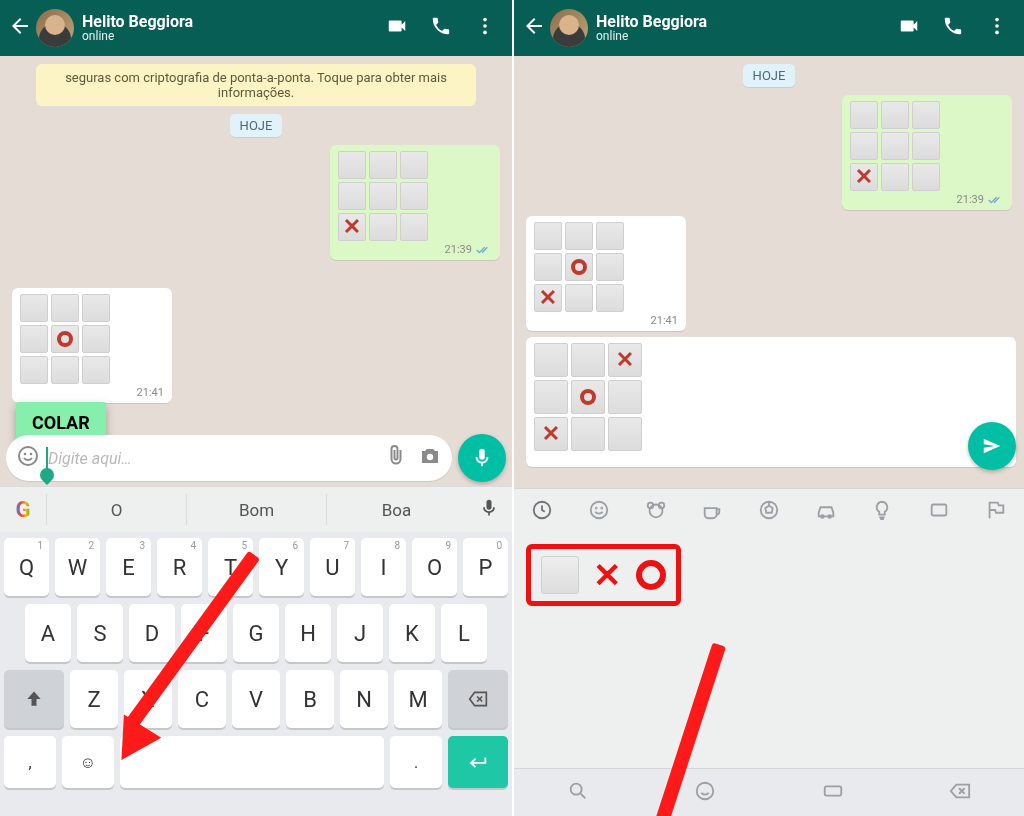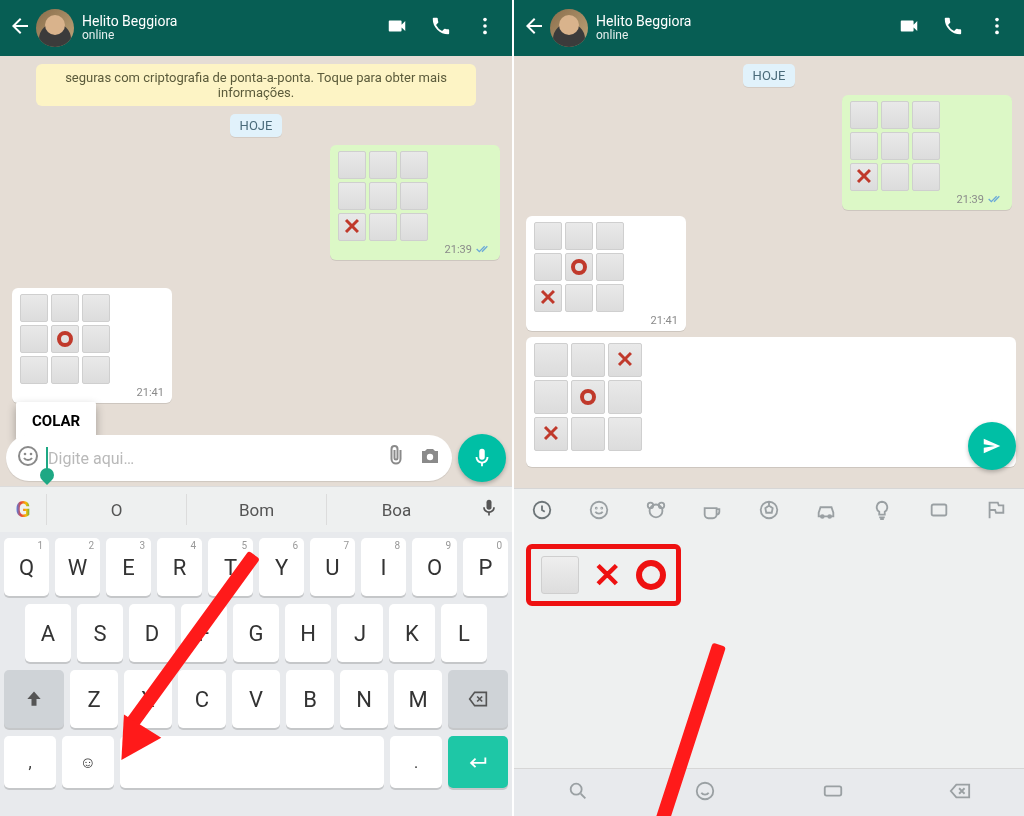--- a/index.html
+++ b/index.html
@@ -5,49 +5,49 @@
 * { margin:0; padding:0; box-sizing:border-box; font-family:Roboto,Arial,sans-serif; }
 body { width:1024px; height:816px; display:flex; background:#fff; overflow:hidden; }
 .screen { width:512px; height:816px; position:relative; background:#e5ddd5; overflow:hidden; }
 .screen + .screen { border-left:2px solid #fff; }
 
 .header { height:56px; background:#075e54; display:flex; align-items:center; padding:0 8px; color:#fff; }
 .back-arrow { width:24px; text-align:center; font-size:22px; }
 .avatar { width:38px; height:38px; border-radius:50%; background:linear-gradient(135deg,#8a6d4b,#c0a67a); margin:0 8px 0 4px; position:relative; overflow:hidden; }
 .avatar::after{content:"";position:absolute;left:9px;top:6px;width:20px;height:20px;border-radius:50%;background:#d9b38c;box-shadow:0 14px 0 6px #3b3b3b;}
 .name-block { flex:1; line-height:1.1; }
-.name-block .name { font-size:14px; font-weight:400; }
+.name-block .name { font-size:16px; font-weight:700; }
 .name-block .status { font-size:12px; opacity:.9; }
 .hicons { display:flex; gap:22px; padding-right:8px; }
 .hicons svg { width:22px; height:22px; fill:#fff; }
 .content { position:absolute; top:56px; left:0; right:0; bottom:0; }
 
 .enc-banner { margin:8px 36px; background:#fdf4c5; border-radius:6px; padding:6px 12px; font-size:13px; text-align:center; color:#5b5b3b; }
 .date-chip { display:block; width:fit-content; margin:8px auto; background:#e1f2fb; border-radius:5px; padding:4px 10px; font-size:13px; color:#4a6b7a; box-shadow:0 1px 0 rgba(0,0,0,.08); }
 
 .bubble { position:relative; max-width:85%; border-radius:6px; padding:6px 8px 4px; margin:6px 12px; box-shadow:0 1px 0 rgba(0,0,0,.1); }
 .bubble.out { background:#dcf8c6; margin-left:auto; }
 .bubble.in { background:#fff; }
 .bubble.draft { background:#fff; margin:6px 12px 6px 12px; width:96%; max-width:none; }
-.meta { display:flex; justify-content:flex-end; align-items:flex-start; gap:4px; font-size:11px; color:#8a8a8a; padding-top:2px;}
+.meta { display:flex; justify-content:flex-end; align-items:center; gap:4px; font-size:11px; color:#8a8a8a; padding-top:2px;}
 .meta svg { width:16px; height:12px; stroke:#6aa9d8; fill:none; stroke-width:2; }
 
 .grid3 { display:grid; grid-template-columns:repeat(3,28px); grid-template-rows:repeat(3,28px); gap:3px; }
 .cell { width:28px; height:28px; background:linear-gradient(#e9e9e9,#dcdcdc); border:1px solid #cfcfcf; border-radius:2px; display:flex; align-items:center; justify-content:center; }
 .cell .x { font-size:22px; font-weight:900; color:#c0392b; line-height:1; }
 .cell .o { width:16px; height:16px; border:4px solid #c0392b; border-radius:50%; }
 .grid3.big { grid-template-columns:repeat(3,34px); grid-template-rows:repeat(3,34px); }
 .grid3.big .cell { width:34px; height:34px; }
 
-.paste-pop { position:absolute; left:16px; top:346px; background:#ffffff; padding:10px 16px; font-weight:700; font-size:15px; box-shadow:0 4px 10px rgba(0,0,0,.3); border-radius:2px; }
+.paste-pop { position:absolute; left:16px; top:346px; background:#86efac; padding:10px 16px; font-weight:700; font-size:18px; box-shadow:0 4px 10px rgba(0,0,0,.3); border-radius:2px; }
 
 .inputbar { position:absolute; left:6px; right:6px; display:flex; align-items:center; gap:6px; }
 .inputbar .field { flex:1; background:#fff; border-radius:24px; height:46px; display:flex; align-items:center; padding:0 10px; box-shadow:0 1px 1px rgba(0,0,0,.1); }
 .inputbar .field svg { width:24px; height:24px; fill:#8a8a8a; }
-.inputbar .field .text { flex:1; padding:0 8px; color:#b9b9b9; font-size:16px; position:relative; }
+.inputbar .field .text { flex:1; padding:0 8px; color:#b9b9b9; font-size:16px; position:relative;font-style:italic; }
 .caret { position:absolute; left:6px; top:-2px; bottom:-2px; width:2px; background:#1ea884; }
 .caret::after{content:"";position:absolute;left:-6px;bottom:-12px;width:14px;height:14px;background:#1ea884;border-radius:50% 50% 50% 0;transform:rotate(-45deg);} 
 .fab { width:48px; height:48px; border-radius:50%; background:#00bfa5; display:flex; align-items:center; justify-content:center; box-shadow:0 2px 4px rgba(0,0,0,.25);}
 .fab svg { width:22px; height:22px; fill:#fff; }
 
 .sugg-row { position:absolute; left:0; right:0; height:46px; background:#eef0f0; display:flex; align-items:center; border-top:1px solid #dcdcdc;}
 .sugg-row .gicon{width:46px;text-align:center;font-weight:700;font-size:22px;}
 .sugg-row .gicon span{background:linear-gradient(90deg,#4285f4,#ea4335,#fbbc05,#34a853);-webkit-background-clip:text;color:transparent;}
 .sugg-row .sug{flex:1;text-align:center;font-size:17px;color:#555;border-left:1px solid #dcdcdc;height:70%;display:flex;align-items:center;justify-content:center;}
 .sugg-row .mic{width:46px;text-align:center;color:#555;}

